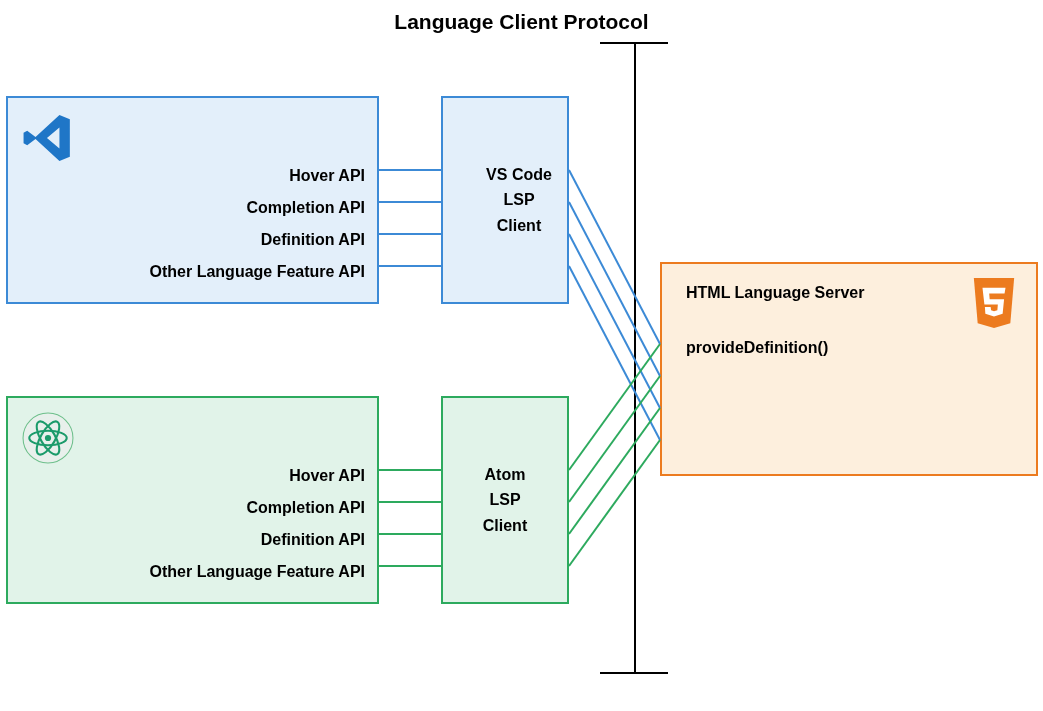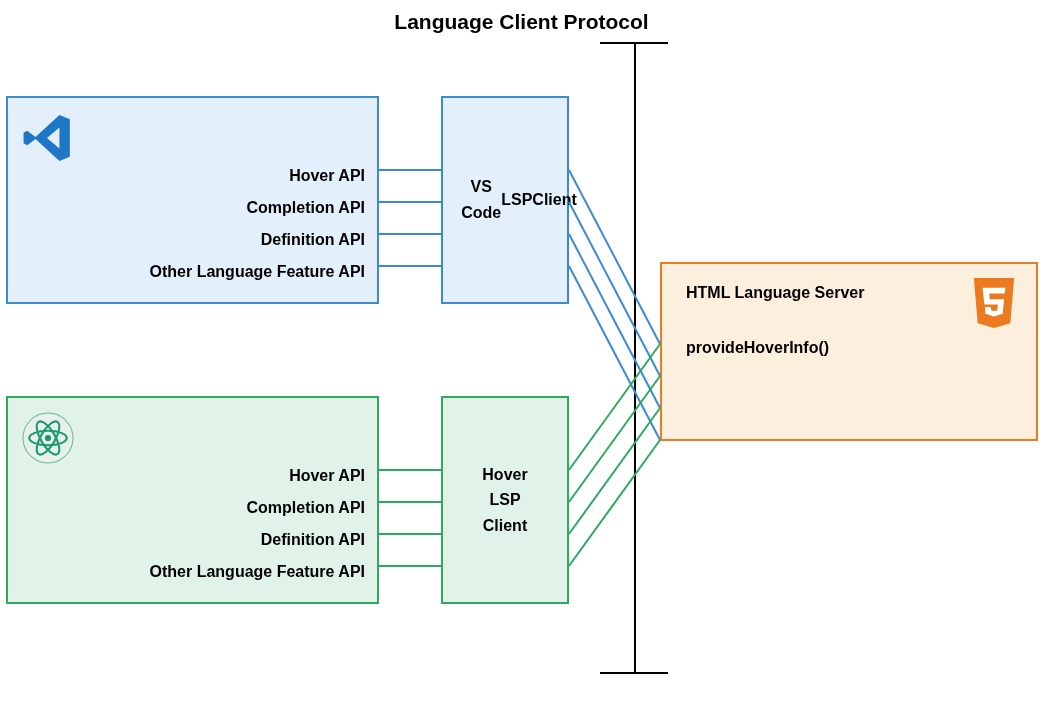--- a/index.html
+++ b/index.html
@@ -61,21 +61,21 @@
     height: 52px;
   }
   .vscode-client-box {
     left: 441px;
     top: 96px;
     width: 128px;
     height: 208px;
     background: #e3effa;
     border: 2px solid #3c8ad6;
     display: flex;
-    flex-direction: row;
+    flex-direction: column;
     justify-content: center;
     align-items: center;
     font-size: 16px;
     font-weight: 600;
     line-height: 1.6;
     text-align: center;
     padding-left: 28px;
   }
 
   
@@ -109,21 +109,21 @@
     font-weight: 600;
     line-height: 1.6;
     text-align: center;
   }
 
   
   .server-box {
     left: 660px;
     top: 262px;
     width: 378px;
-    height: 179px;
+    height: 214px;
     background: #fdefdd;
     border: 2px solid #ec7b1f;
   }
   .server-title {
     position: absolute;
     top: 20px;
     left: 24px;
     font-size: 16px;
     font-weight: 600;
   }
@@ -201,33 +201,33 @@
   </svg>
   <div class="api-list">
     <div>Hover API</div>
     <div>Completion API</div>
     <div>Definition API</div>
     <div>Other Language Feature API</div>
   </div>
 </div>
 
 <div class="box atom-client-box">
-  <div>Hover</div>
+  <div>Atom</div>
   <div>LSP</div>
   <div>Client</div>
 </div>
 
 <div class="box server-box">
   <div class="server-title">HTML Language Server</div>
   <svg class="html5-icon" viewBox="0 0 100 112">
     <path fill="#ec7b1f" d="M8 0 L92 0 L84 94 L50 104 L16 94 Z"></path>
     <path fill="#fff" d="M26 20 L74 20 L72 32 L40 32 L41 44 L71 44 L68 74 L50 80 L32 74 L31 60 L43 60 L44 67 L50 69 L57 67 L58 55 L30 55 Z"></path>
   </svg>
   <div class="server-methods">
-    <div>provideHoverInfo()</div>
+    <div>provideDefinition()</div>
   </div>
 </div>
 
 <svg class="lines">
 
   <g stroke="#3c8ad6" stroke-width="2">
     <line x1="379" y1="170" x2="441" y2="170"></line>
     <line x1="379" y1="202" x2="441" y2="202"></line>
     <line x1="379" y1="234" x2="441" y2="234"></line>
     <line x1="379" y1="266" x2="441" y2="266"></line>

